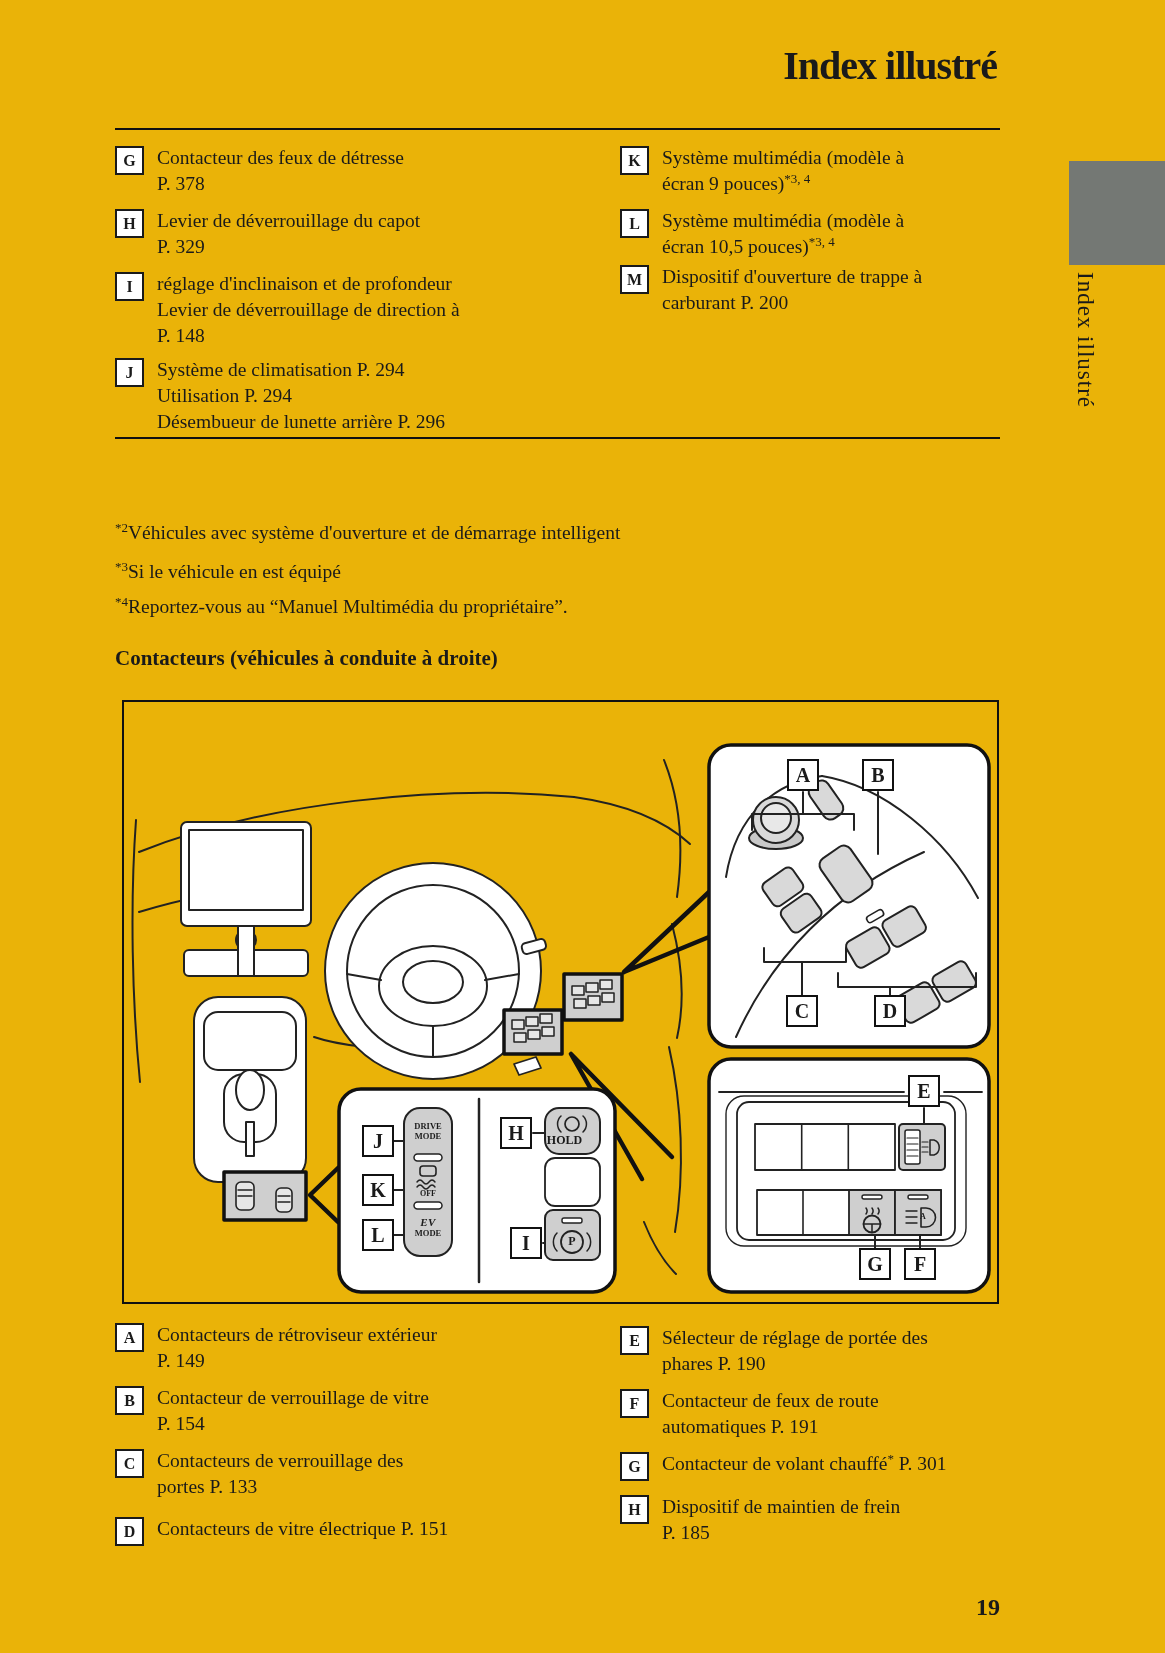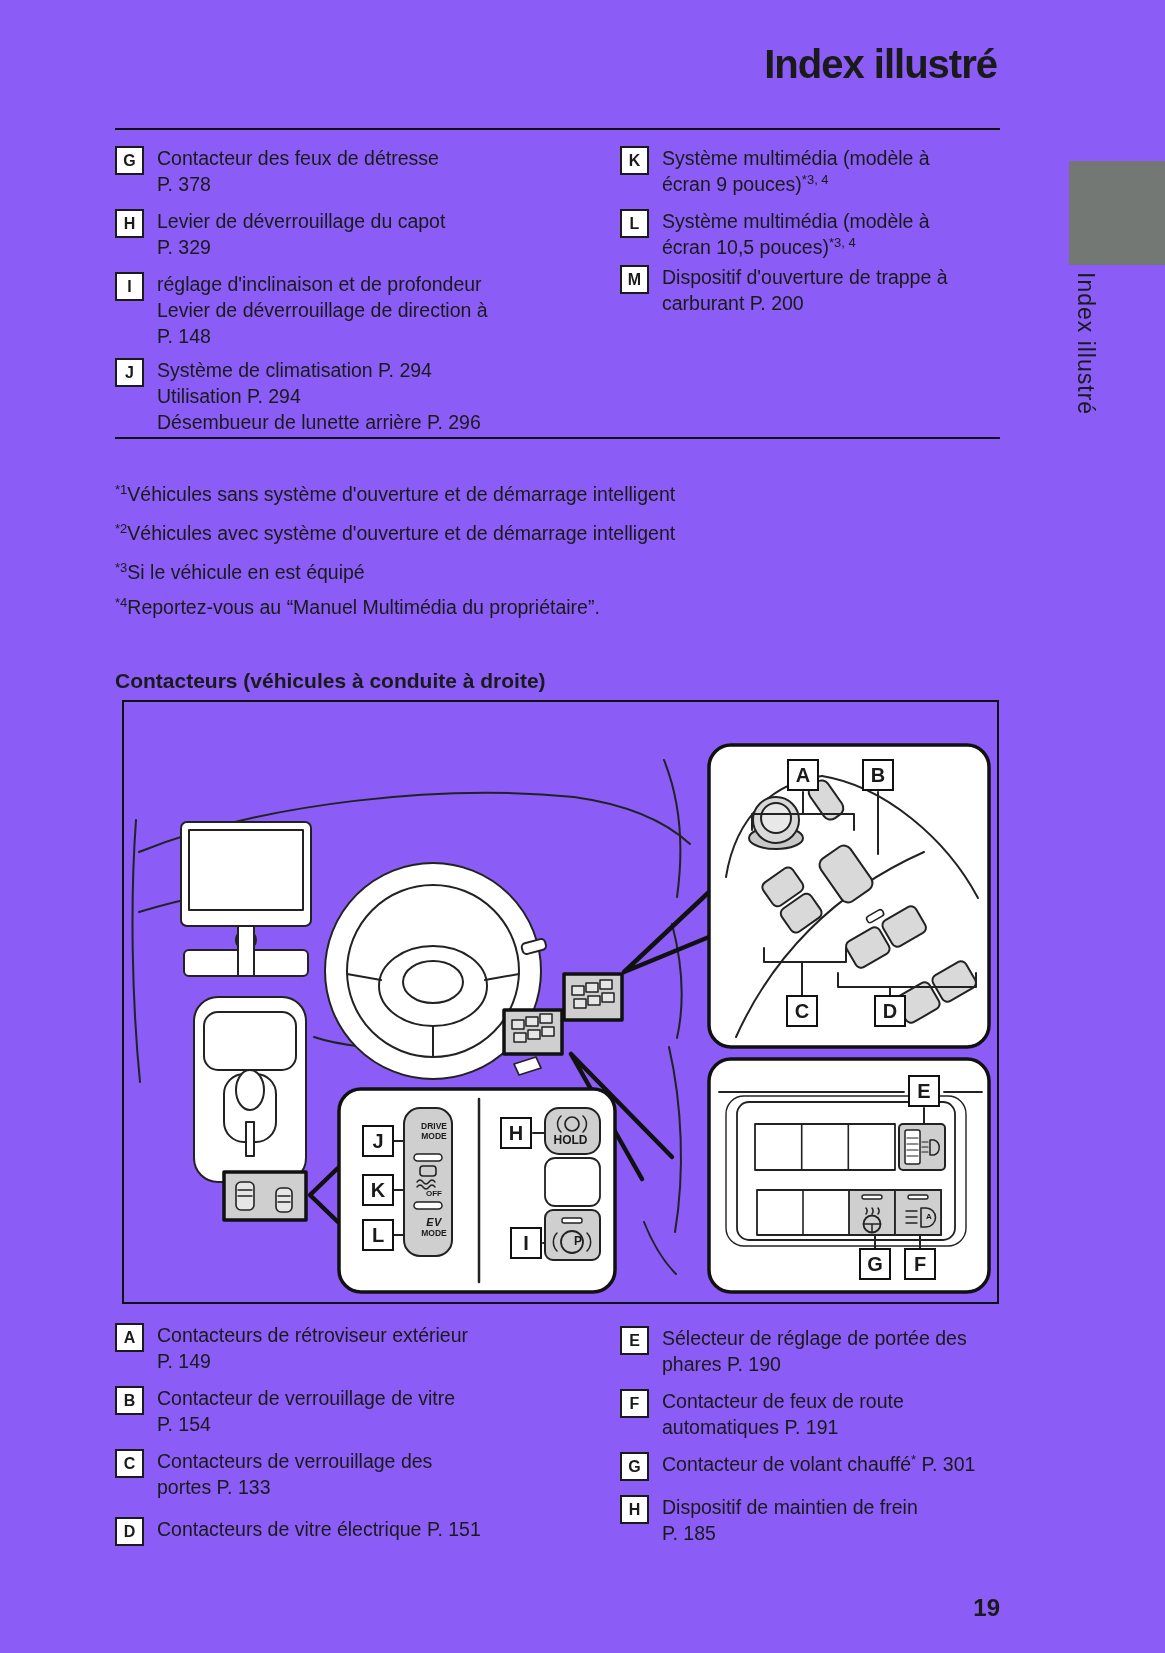--- a/index.html
+++ b/index.html
@@ -1,36 +1,36 @@
 <!DOCTYPE html>
 <html><head>
 <meta charset="utf-8">
 <style>
   html,body{margin:0;padding:0;background:#ffffff;}
-  .page{position:relative;width:1165px;height:1653px;background:#8b5cf6;
-        font-family:Liberation Sans, sans-serif;color:#1a1a1a;overflow:hidden;}
+  .page{position:relative;width:1165px;height:1653px;background:#eab308;
+        font-family:Liberation Serif, serif;color:#1a1a1a;overflow:hidden;}
   .page-title{position:absolute;top:42px;right:168px;font-size:40px;font-weight:bold;letter-spacing:-1px;}
   .rule{position:absolute;left:115px;width:885px;border-top:2px solid #111;}
   .sidebar-tab{position:absolute;left:1069px;top:161px;width:96px;height:104px;background:#747874;}
   .sidebar-vtext{position:absolute;left:1072px;top:272px;writing-mode:vertical-rl;
                  font-size:23px;letter-spacing:1px;color:#1a1a1a;}
   .entry{position:absolute;display:flex;gap:13px;}
   .kbox{flex:0 0 auto;width:25px;height:25px;border:2px solid #1a1a1a;background:#fff;
         font-size:16px;font-weight:bold;display:flex;align-items:center;justify-content:center;margin-top:1px;}
   .etext{font-size:19.5px;line-height:26px;}
   sup.fn{font-size:13px;line-height:0;}
   .fnline{position:absolute;left:115px;font-size:19.5px;}
   .fnline sup{font-size:13px;line-height:0;}
-  .section-heading{position:absolute;left:115px;top:669px;font-size:21px;font-weight:bold;}
+  .section-heading{position:absolute;left:115px;top:646px;font-size:21px;font-weight:bold;}
   .frame{position:absolute;left:122px;top:700px;width:873px;height:600px;border:2px solid #111;}
   .frame svg{position:absolute;left:0;top:0;}
   .dlabel{position:absolute;width:28px;height:28px;border:2.5px solid #111;background:#fff;z-index:3;
           font-weight:bold;font-size:20px;display:flex;align-items:center;justify-content:center;}
   .btxt{position:absolute;text-align:center;font-weight:bold;color:#1b1b1b;z-index:3;
-        font-size:8.5px;line-height:1.15;padding-left:6px;}
+        font-size:8.5px;line-height:1.15;}
   .ev-txt{font-style:italic;font-size:11px;letter-spacing:0.5px;}
   .page-number{position:absolute;top:1594px;right:165px;font-size:24px;font-weight:bold;}
 </style>
 </head>
 <body>
 
 <div class="page">
 
   <div class="page-title">Index illustré</div>
   <div class="rule" style="top:128px"></div>
@@ -85,21 +85,20 @@
       </div>
   </div>
   <div class="entry" style="left:620px;top:264px;width:380px;">
     <div class="kbox">M</div>
     <div class="etext">
         <div>Dispositif d'ouverture de trappe à</div>
         <div>carburant P. 200</div>
       </div>
   </div>
 
-  <div class="fnline" style="top:483px"><sup>*1</sup><span>Véhicules sans système d'ouverture et de démarrage intelligent</span></div>
   <div class="fnline" style="top:522px"><sup>*2</sup><span>Véhicules avec système d'ouverture et de démarrage intelligent</span></div>
   <div class="fnline" style="top:561px"><sup>*3</sup><span>Si le véhicule en est équipé</span></div>
   <div class="fnline" style="top:596px"><sup>*4</sup><span>Reportez-vous au “Manuel Multimédia du propriétaire”.</span></div>
 
   <div class="section-heading">Contacteurs (véhicules à conduite à droite)</div>
 
   <div class="frame">
     <svg width="873" height="600" viewBox="0 0 873 600">
       <g stroke="#222" stroke-width="2" fill="none" stroke-linecap="round" stroke-linejoin="round">
 

